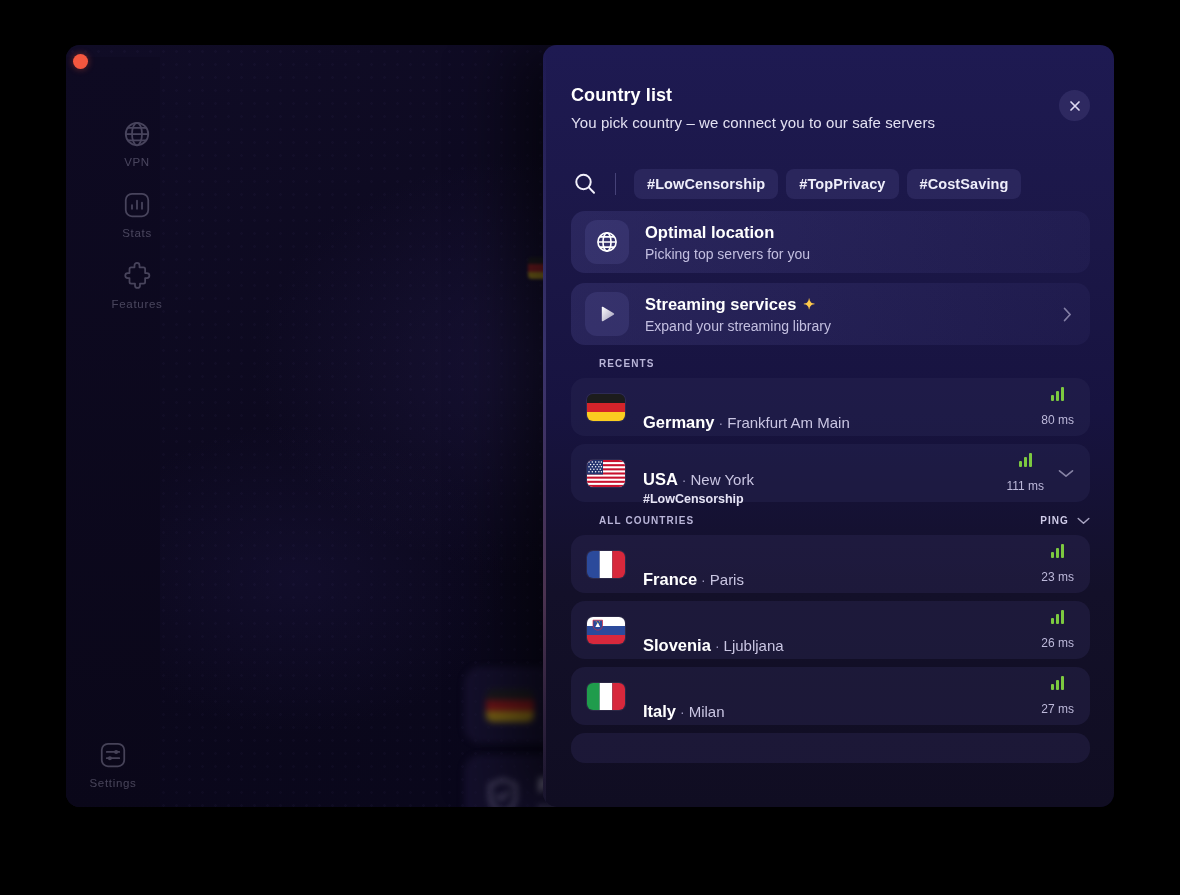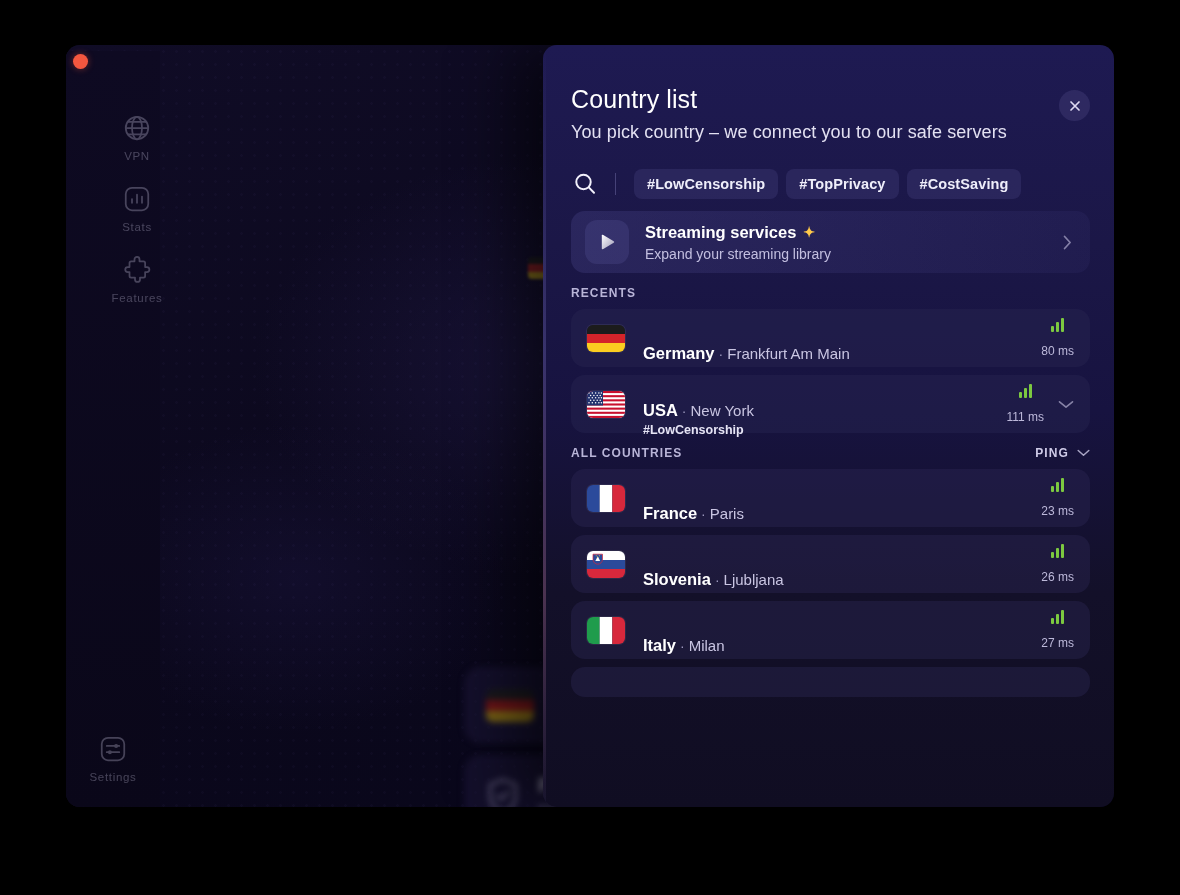--- a/index.html
+++ b/index.html
@@ -40,21 +40,21 @@
   #traffic-light{
     position:absolute; left:7px; top:9px;
     width:15px; height:15px; border-radius:50%;
     background:#f4573f;
     box-shadow:0 0 7px rgba(244,87,63,.45);
     z-index:6;
   }
 
   
   #sidebar{
-    position:absolute; left:0; top:6px;
+    position:absolute; left:0; top:12px;
     width:94px; height:100%;
     z-index:5;
     background:linear-gradient(180deg,#0e0a22 0%,#0a0719 100%);
     display:flex; flex-direction:column; align-items:center;padding-left:48px;
   }
   .nav-item{
     width:72px; margin-top:10px;
     display:flex; flex-direction:column; align-items:center; gap:7px;
     cursor:pointer; opacity:.30;
   }
@@ -111,22 +111,22 @@
     box-shadow:-30px 0 60px rgba(0,0,0,.55);
   }
   
   #panel-edge-glow{
     position:absolute; left:0; top:0; width:3px; height:100%;
     background:linear-gradient(180deg,rgba(150,140,230,.00) 0%,rgba(150,140,230,.25) 40%,rgba(190,120,160,.33) 72%,rgba(150,140,230,.05) 100%);
   }
 
   
   #panel-header{ position:absolute; left:28px; top:40px; }
-  #panel-title{ font-size:25px; font-weight:normal; color:#fff; letter-spacing:.1px;}
-  #panel-subtitle{ font-size:18px; color:#e3e1f2; margin-top:8px; letter-spacing:.1px;}
+  #panel-title{ font-size:18px; font-weight:bold; color:#fff; letter-spacing:.1px;}
+  #panel-subtitle{ font-size:15px; color:#e3e1f2; margin-top:8px; letter-spacing:.1px;}
 
   #close-button{
     position:absolute; right:24px; top:45px;
     width:31px; height:31px; border-radius:50%;
     background:rgba(128,124,190,.17);
     display:flex; align-items:center; justify-content:center;
     cursor:pointer;
   }
   #close-button svg{ width:14px; height:14px; }
 
@@ -180,21 +180,21 @@
   .sparkle{ font-size:14px; color:#ffc94a; }
   .chevron-right{ position:absolute; right:18px; width:9px; height:15px; opacity:.55;}
   .chevron-right svg{ width:100%; height:100%; }
 
   
   .section-head{
     display:flex; align-items:center; justify-content:space-between;
     margin:13px 0 9px 0;
   }
   .section-label{
-    font-size:12px; font-weight:bold; letter-spacing:1.1px; color:#b9b5d8;
+    font-size:10px; font-weight:bold; letter-spacing:1.1px; color:#b9b5d8;margin-left:28px;
   }
   #ping-sort{
     display:flex; align-items:center; gap:8px; cursor:pointer;text-align:right;
   }
   #ping-sort .section-label{ color:#cfcbe8; }
   #ping-sort svg{ width:13px; height:8px; opacity:.8; }
 
   
   .country-row{
     height:58px; border-radius:14px;
@@ -325,20 +325,35 @@
         </svg>
       </span>
       <span id="search-divider"></span>
       <span class="tag-chip">#LowCensorship</span>
       <span class="tag-chip">#TopPrivacy</span>
       <span class="tag-chip">#CostSaving</span>
     </div>
 
     <div id="panel-body">
 
+      <div class="feature-card">
+        <span class="feature-icon-wrap">
+          <svg viewBox="0 0 24 24" fill="none" stroke="#ffffff" stroke-width="1.5">
+            <circle cx="12" cy="12" r="8.4"></circle>
+            <ellipse cx="12" cy="12" rx="3.7" ry="8.4"></ellipse>
+            <path d="M3.6 12h16.8M5 7.3h14M5 16.7h14"></path>
+          </svg>
+        </span>
+        <span class="row-text">
+          <span class="feature-title">
+            <span>Optimal location</span>
+          </span>
+          <span class="feature-sub" style="display:block">Picking top servers for you</span>
+        </span>
+      </div>
 
       <div class="feature-card">
         <span class="feature-icon-wrap">
           <svg viewBox="0 0 24 24">
             <defs>
               <linearGradient id="playg" x1="0" y1="0" x2="1" y2="1">
                 <stop offset="0%" stop-color="#ffffff"></stop>
                 <stop offset="100%" stop-color="#9e9ab8"></stop>
               </linearGradient>
             </defs>

